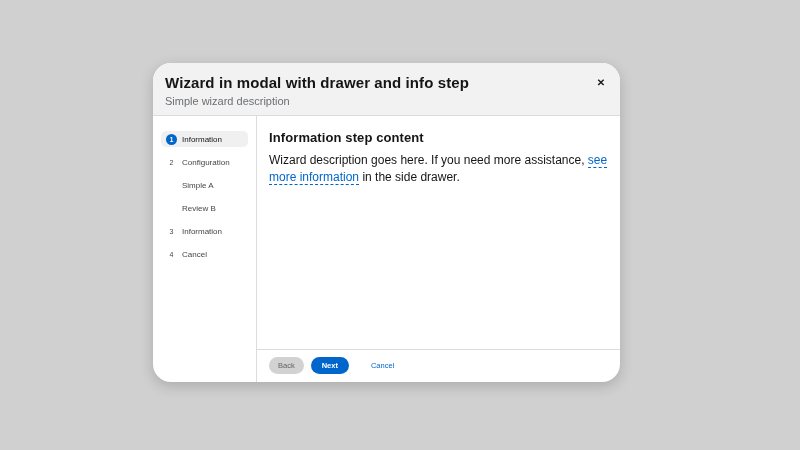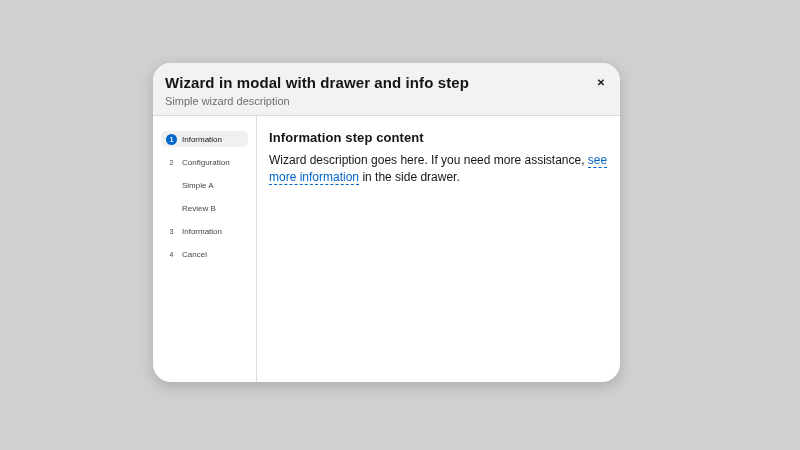--- a/index.html
+++ b/index.html
@@ -215,16 +215,21 @@
           <span class="step-label">Cancel</span>
         </div>
       </nav>
 
     <div class="wizard-main">
       <div class="step-content">
         <h2 class="content-heading">Information step content</h2>
         <p class="content-text"><span>Wizard description goes here. If you need more assistance, </span><a class="drawer-link">see more information</a><span> in the side drawer.</span></p>
       </div>
 
+      <div class="wizard-footer">
+        <button class="btn btn-back">Back</button>
+        <button class="btn btn-next">Next</button>
+        <button class="btn btn-cancel">Cancel</button>
+      </div>
     </div>
 
   </div>
 </div>
 
 </body></html>

